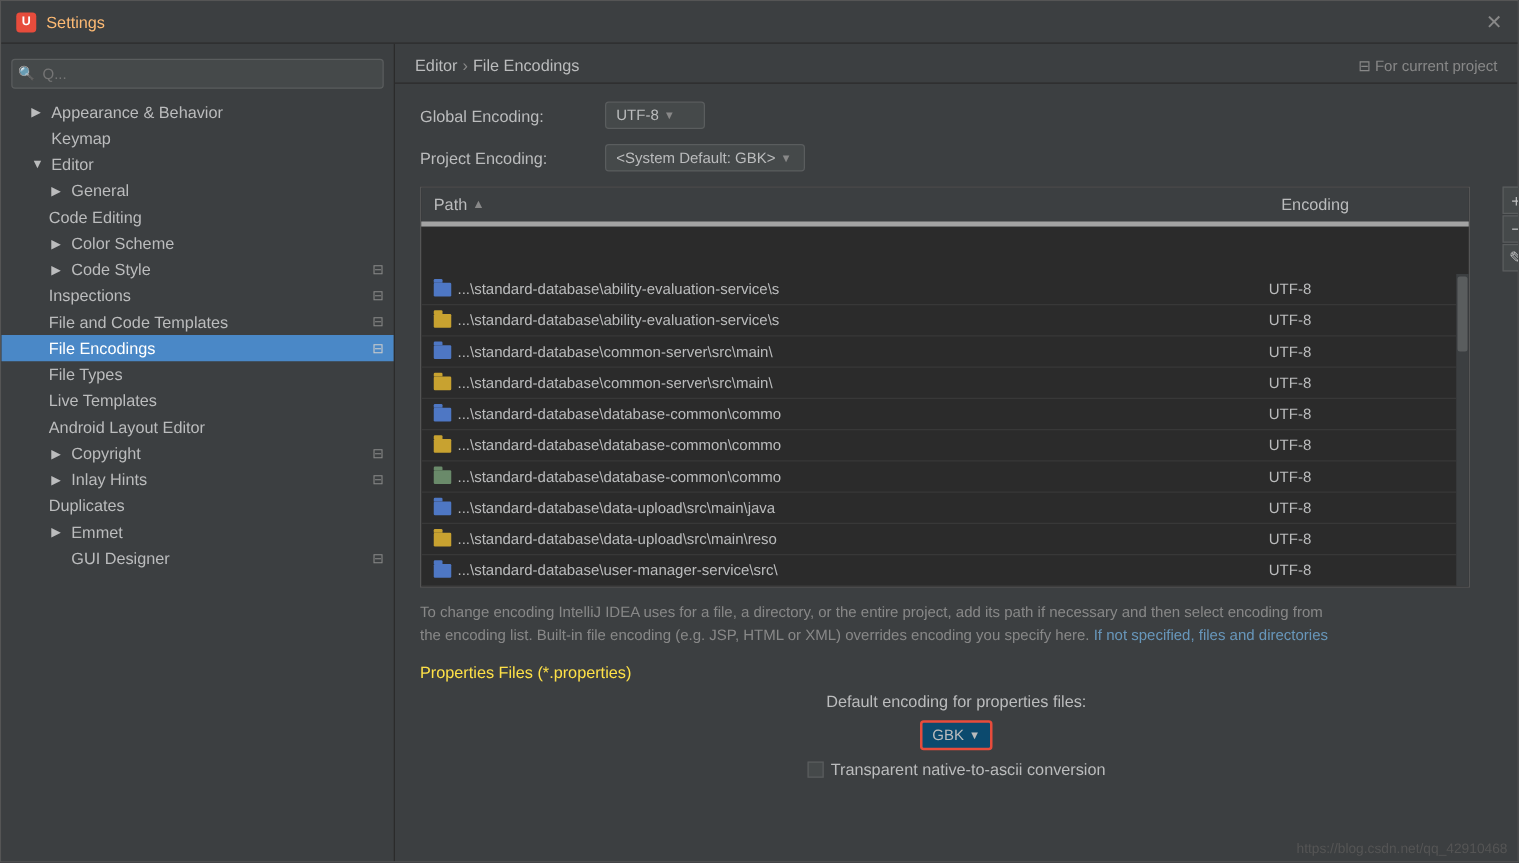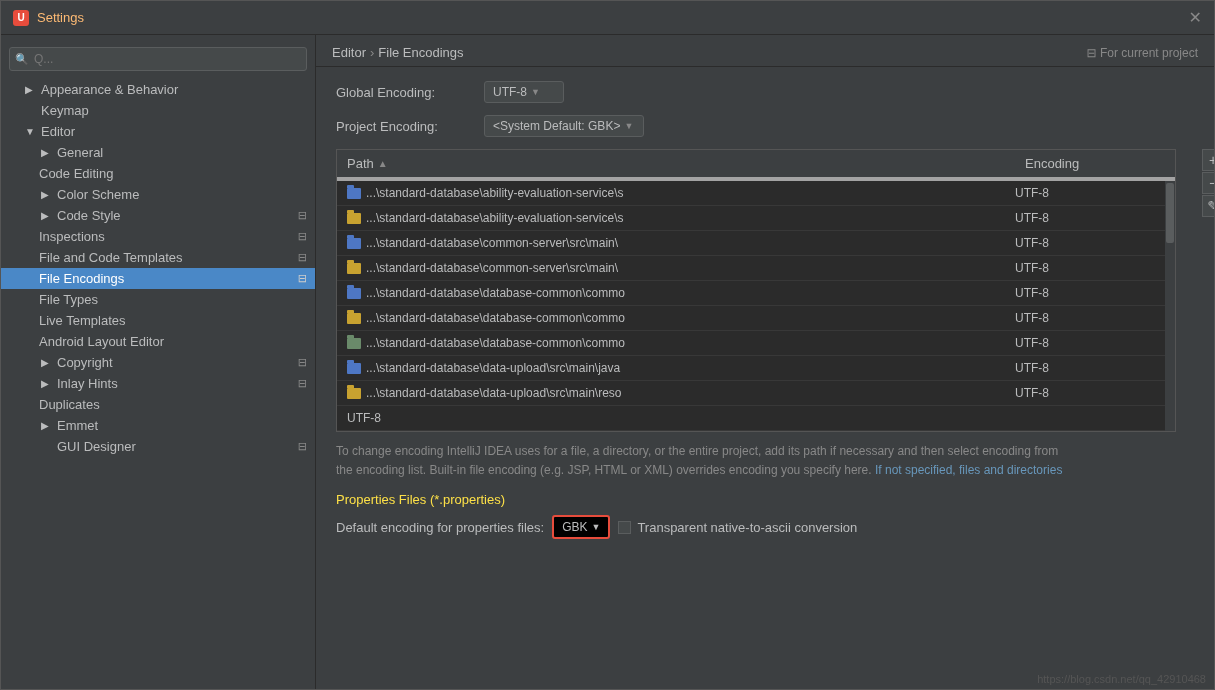--- a/index.html
+++ b/index.html
@@ -257,20 +257,21 @@
       content: '';
       position: absolute;
       top: -3px; left: 0;
       width: 7px; height: 3px;
       background: #6a8a6a;
       border-radius: 1px 1px 0 0;
     }
     .scrollbar-container {
       position: relative;
       display: flex;
+      margin-top: 38px;
     }
     .table-scroll {
       flex: 1;
       overflow-y: auto;
     }
     .vertical-scrollbar {
       width: 10px;
       background: #3c3f41;
       flex-shrink: 0;
       display: flex;
@@ -292,27 +293,28 @@
     .info-text .highlight { color: #6897bb; }
     .section-title {
       font-size: 13px;
       color: #fde047;
       margin: 12px 0 8px 0;
     }
     .properties-row {
       display: flex;
       align-items: center;
       gap: 8px;
+      flex-direction: column;
     }
     .properties-label {
       font-size: 13px;
       color: #bbbcbd;
     }
     .gbk-dropdown {
-      background: #000000;
+      background: #0c4a6e;
       border: 2px solid #e74c3c;
       border-radius: 3px;
       color: #bbbcbd;
       padding: 3px 8px;
       font-size: 12px;
       cursor: pointer;
       display: flex;
       align-items: center;
       gap: 4px;
     }
@@ -553,20 +555,24 @@
                   <div class="td td-encoding">UTF-8</div>
                 </div>
                 <div class="table-row-item">
                   <div class="td td-path">
                       <span class="folder-icon-yellow"></span>
                       <span>...\standard-database\data-upload\src\main\reso</span>
                     </div>
                   <div class="td td-encoding">UTF-8</div>
                 </div>
                 <div class="table-row-item">
+                  <div class="td td-path">
+                      <span class="folder-icon-blue"></span>
+                      <span>...\standard-database\user-manager-service\src\</span>
+                    </div>
                   <div class="td td-encoding">UTF-8</div>
                 </div>
               </div>
               <div class="vertical-scrollbar">
                 <div class="scrollbar-thumb"></div>
               </div>
             </div>
           </div>
 
           <div style="position:absolute; right:-30px; top:0; display:flex; flex-direction:column; gap:1px;">

